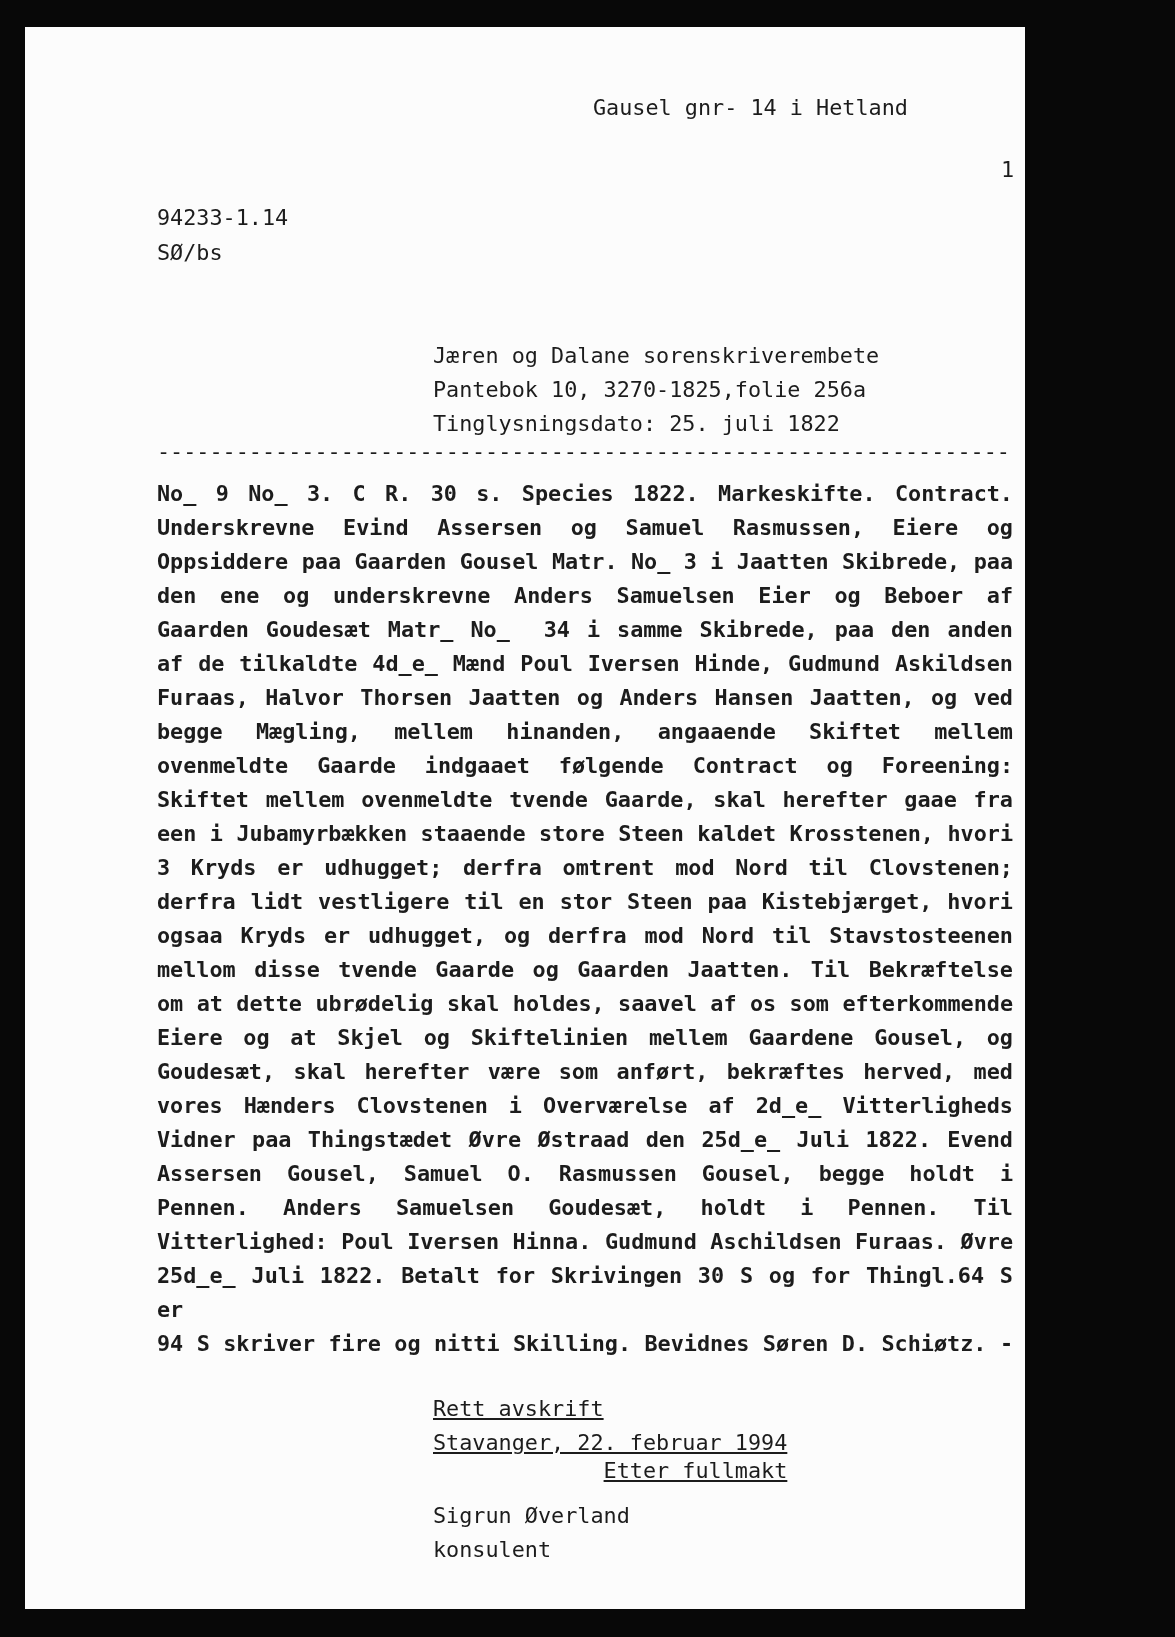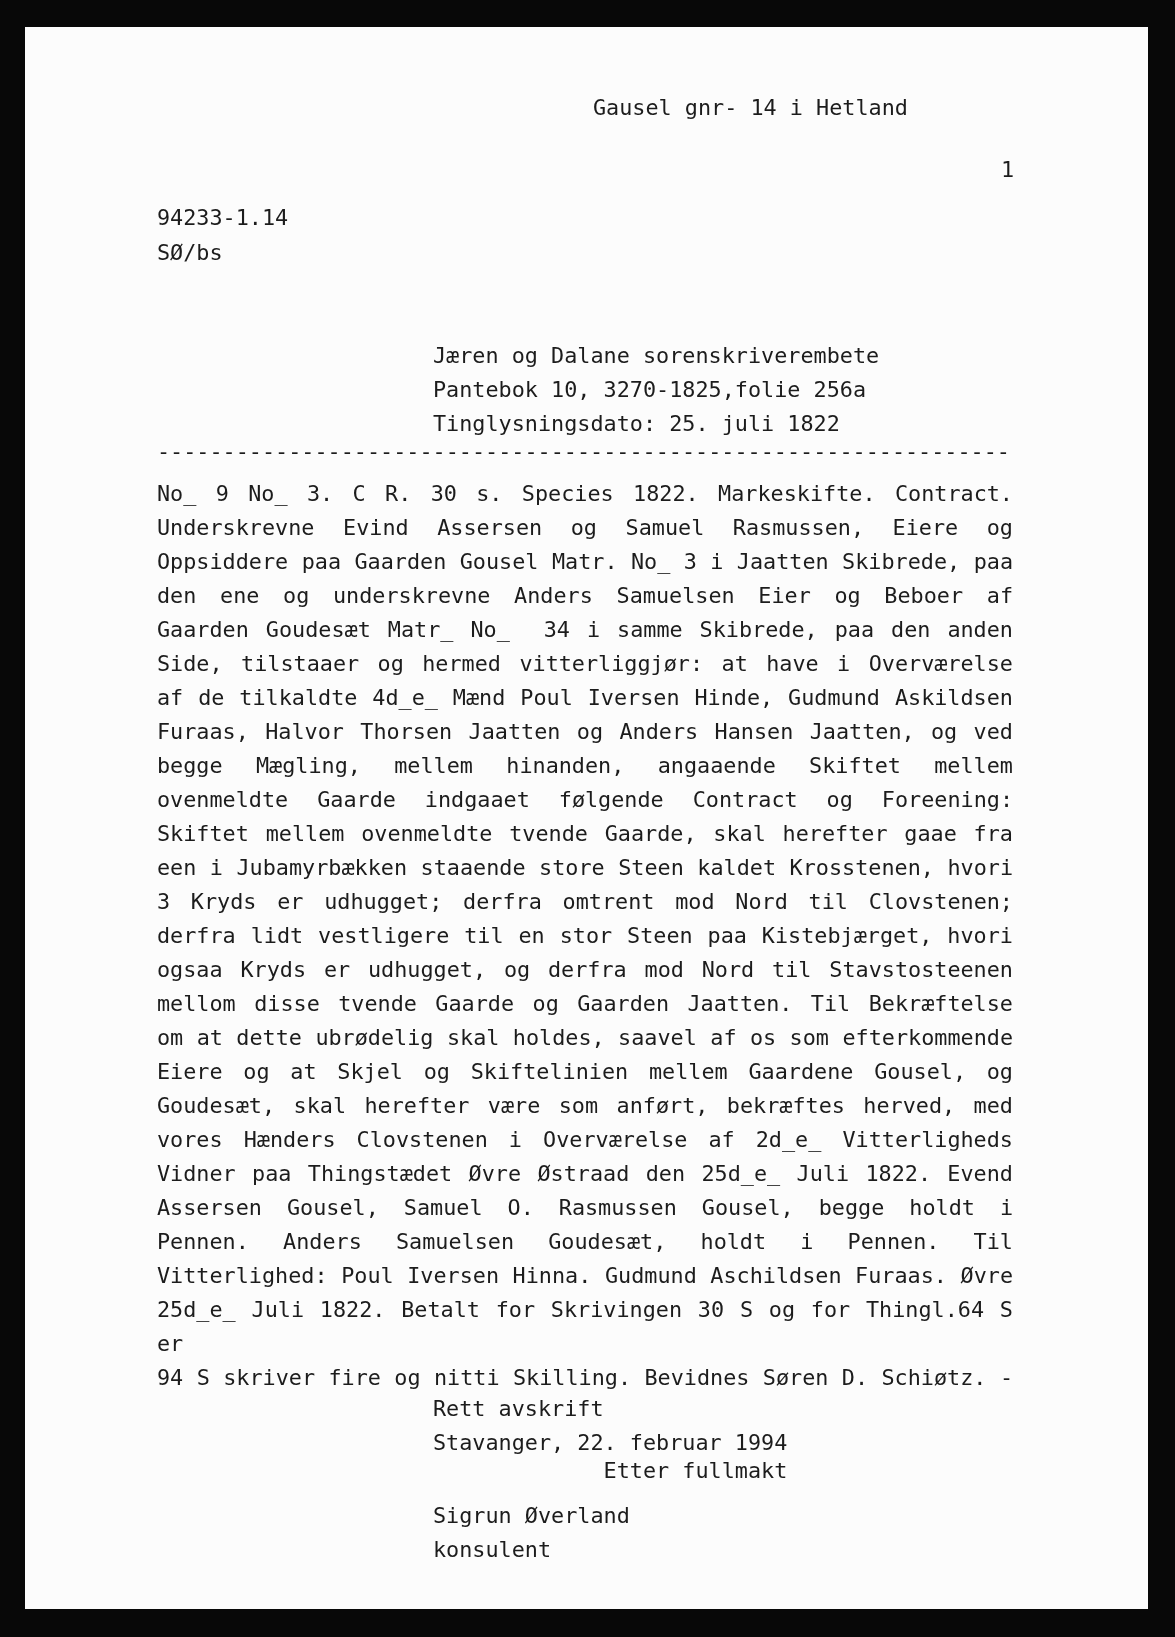--- a/index.html
+++ b/index.html
@@ -5,36 +5,37 @@
   html,body{margin:0;padding:0;background:#080808;}
   .stage{
     position:relative;width:1175px;height:1637px;overflow:hidden;
     background:#080808;
     font-family:"DejaVu Sans Mono","Liberation Mono",monospace;
     color:#1c1c1c;
     font-size:21.8px;
     line-height:34px;
   }
   .paper{
-    position:absolute;left:25px;top:27px;width:1123px;height:1582px;
+    position:absolute;left:25px;top:27px;width:1000px;height:1582px;
     background:#fcfcfc;
   }
   .abs{position:absolute;white-space:pre;}
   .header-right{left:568px;top:64px;}
   .page-number{left:976px;top:126px;}
   .ref-block{left:132px;top:173px;line-height:35px;}
   .source-block{left:408px;top:312px;}
   .divider{left:132px;top:408px;letter-spacing:0;}
   .doc-body{left:132px;top:450px;width:856px;white-space:normal;}
   .doc-body > div{
     text-align:justify;
     text-align-last:justify;
     white-space:normal;
+    font-weight:bold;
   }
-  .attest-block{left:408px;top:1365px;}
+  .attest-block{left:408px;top:1365px;text-decoration:underline;}
   .attest-block > div:nth-child(3){margin-top:-6px;text-align:right;}
   .sign-block{left:408px;top:1472px;}
 </style>
 </head>
 <body>
 
 <div class="stage">
   <div class="paper">
 
     <div class="abs header-right">Gausel gnr- 14 i Hetland</div>
@@ -46,21 +47,20 @@
     <div class="abs source-block"><div>Jæren og Dalane sorenskriverembete</div><div>Pantebok 10, 3270-1825,folie 256a</div><div>Tinglysningsdato: 25. juli 1822</div></div>
 
     <div class="abs divider">-----------------------------------------------------------------</div>
 
     <div class="abs doc-body">
         <div>No̲ 9 No̲ 3. C R. 30 s. Species 1822. Markeskifte. Contract.</div>
         <div>Underskrevne Evind Assersen og Samuel Rasmussen, Eiere og</div>
         <div>Oppsiddere paa Gaarden Gousel Matr. No̲ 3 i Jaatten Skibrede, paa</div>
         <div>den ene og underskrevne Anders Samuelsen Eier og Beboer af</div>
         <div>Gaarden Goudesæt Matr̲ No̲&nbsp; 34 i samme Skibrede, paa den anden</div>
-        <div>Side, tilstaaer og hermed vitterliggjør: at have i Overværelse</div>
         <div>af de tilkaldte 4d̲e̲ Mænd Poul Iversen Hinde, Gudmund Askildsen</div>
         <div>Furaas, Halvor Thorsen Jaatten og Anders Hansen Jaatten, og ved</div>
         <div>begge Mægling, mellem hinanden, angaaende Skiftet mellem</div>
         <div>ovenmeldte Gaarde indgaaet følgende Contract og Foreening:</div>
         <div>Skiftet mellem ovenmeldte tvende Gaarde, skal herefter gaae fra</div>
         <div>een i Jubamyrbækken staaende store Steen kaldet Krosstenen, hvori</div>
         <div>3 Kryds er udhugget; derfra omtrent mod Nord til Clovstenen;</div>
         <div>derfra lidt vestligere til en stor Steen paa Kistebjærget, hvori</div>
         <div>ogsaa Kryds er udhugget, og derfra mod Nord til Stavstosteenen</div>
         <div>mellom disse tvende Gaarde og Gaarden Jaatten. Til Bekræftelse</div>

